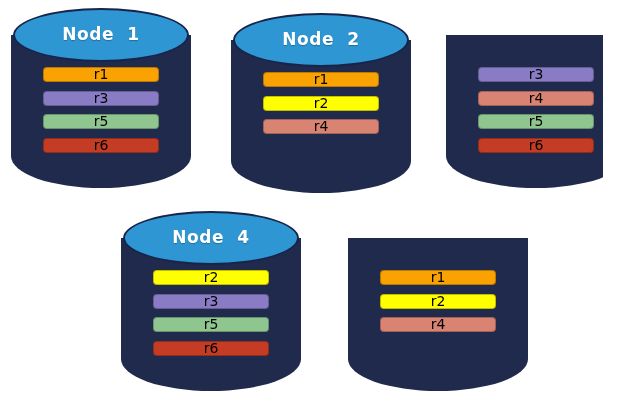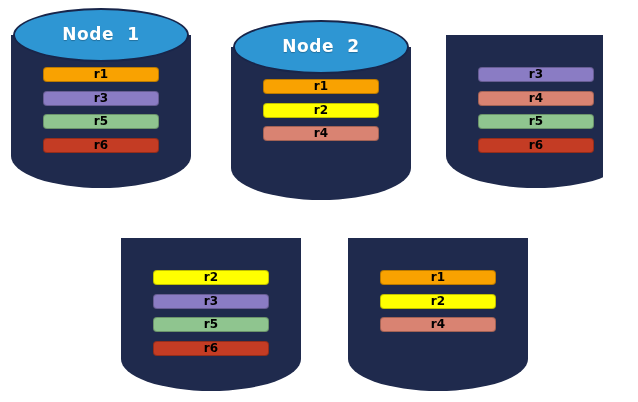--- a/index.html
+++ b/index.html
@@ -2,21 +2,21 @@
 <html><head>
 <meta charset="utf-8">
 <style>
   html,body{margin:0;padding:0;background:#ffffff;}
   #canvas{
     position:relative;width:588px;height:402px;background:#ffffff;
     font-family:"DejaVu Sans","Liberation Sans",sans-serif;overflow:hidden;padding-left:15px;
   }
   .cylinder{position:absolute;width:180px;height:180px;}
   .pos-1{left:11px;top:8px;}
-  .pos-2{left:231px;top:20px;text-align:center;}
+  .pos-2{left:231px;top:13px;text-align:center;}
   .pos-3{left:446px;top:8px;}
   .pos-4{left:121px;top:211px;}
   .pos-5{left:348px;top:211px;}
   .cyl-body{
     position:absolute;left:0;right:0;top:27px;bottom:0;
     background:var(--body,#1F2A4D);
     border-radius:0 0 90px 90px / 0 0 32px 32px;
   }
   .cyl-top{
     position:absolute;left:2px;right:2px;top:0;height:54px;
@@ -33,21 +33,21 @@
     padding-bottom:2px;
   }
   .bar{
     position:absolute;left:50%;transform:translateX(-50%);
     width:114px;height:13px;border-radius:4px;
     border:1px solid rgba(0,0,0,0.25);
     box-sizing:content-box;
     display:flex;align-items:center;justify-content:center;
   }
   .bar span{
-    color:#000000;font-size:12px;font-weight:700;line-height:13px;
+    color:#000000;font-size:14px;font-weight:400;line-height:13px;
   }
 </style>
 </head>
 <body>
 
 <div id="canvas" style="--body: #1F2A4D; --top: #2E96D3; --outline: #18254A; background: rgb(255, 255, 255);">
 
 <div class="cylinder pos-1">
       <div class="cyl-body"></div>
       <div class="cyl-top">
@@ -97,20 +97,23 @@
         <div class="bar" style="background: rgb(143, 197, 143); top: 106px;">
           <span>r5</span>
         </div>
         <div class="bar" style="background: rgb(196, 60, 36); top: 129.5px;">
           <span>r6</span>
         </div>
       </div>
     </div>
     <div class="cylinder pos-4">
       <div class="cyl-body"></div>
+      <div class="cyl-top">
+        <span class="node-title">Node 4</span>
+      </div>
       <div>
         <div class="bar" style="background: rgb(255, 255, 0); top: 59px;">
           <span>r2</span>
         </div>
         <div class="bar" style="background: rgb(138, 124, 196); top: 82.5px;">
           <span>r3</span>
         </div>
         <div class="bar" style="background: rgb(143, 197, 143); top: 106px;">
           <span>r5</span>
         </div>

